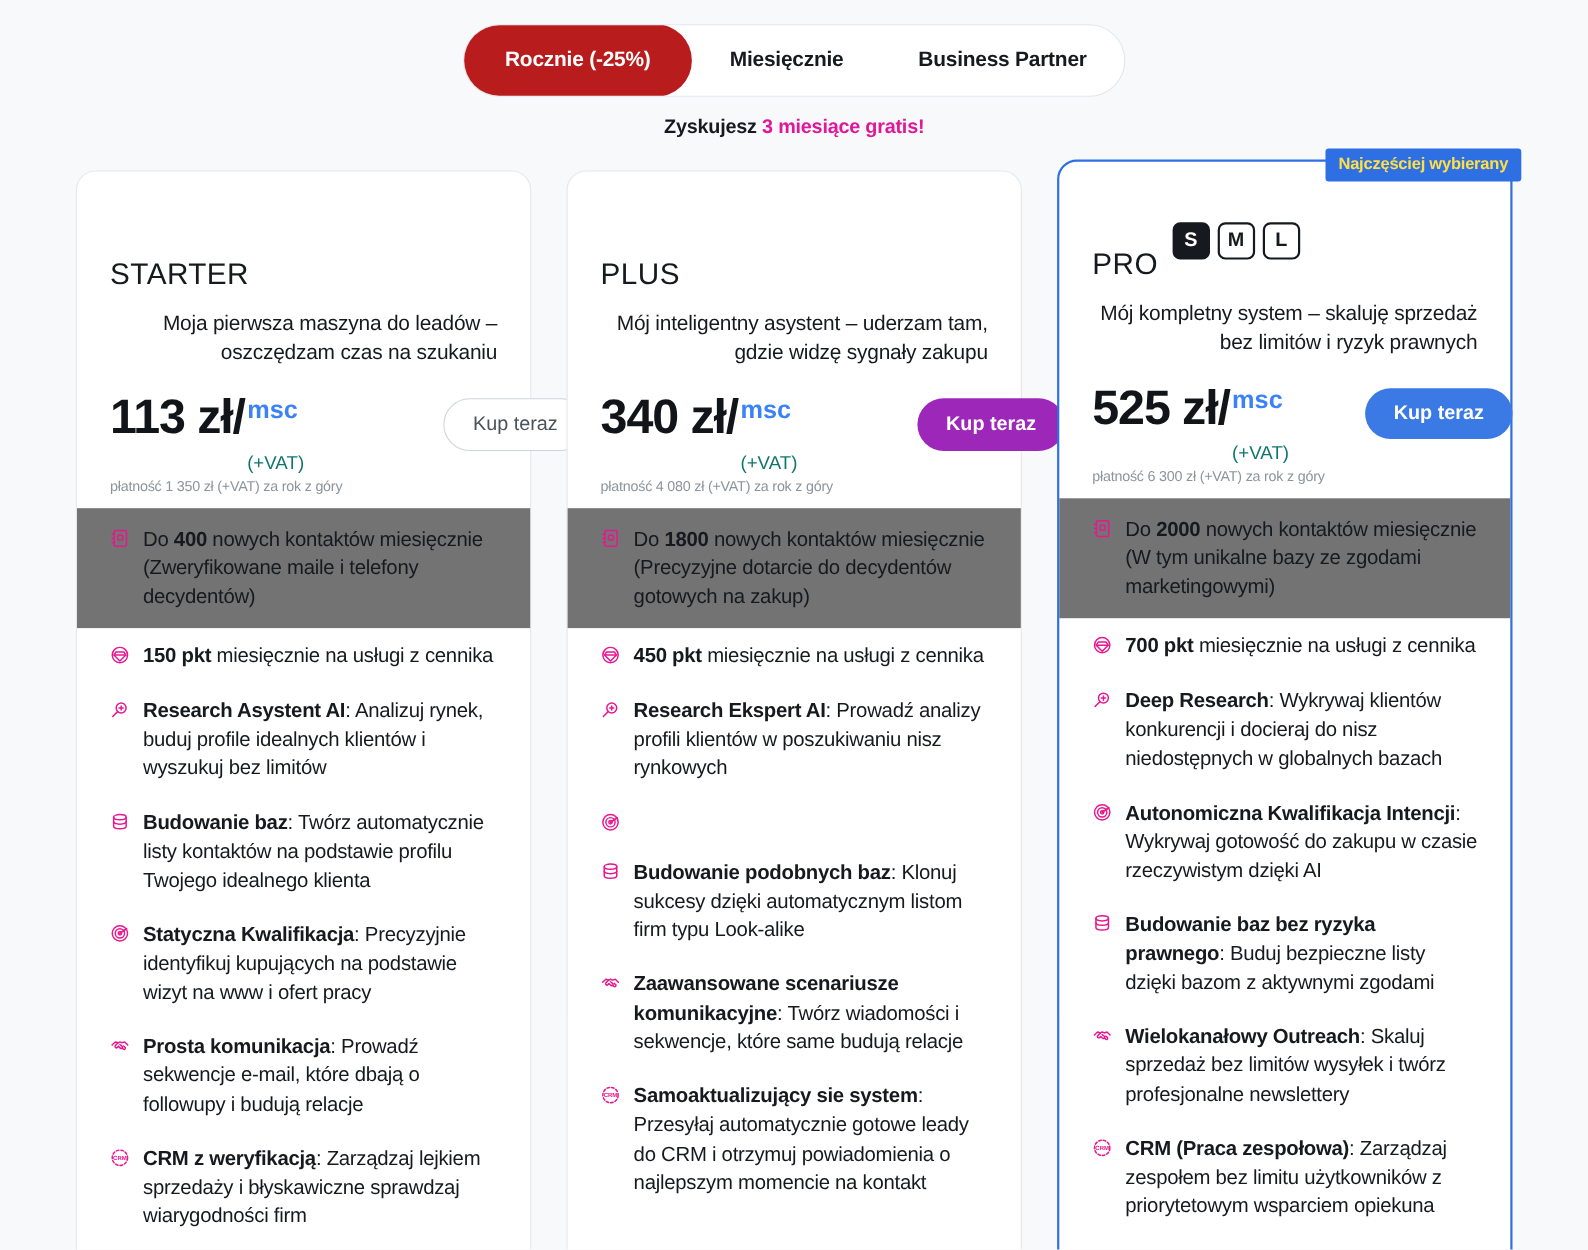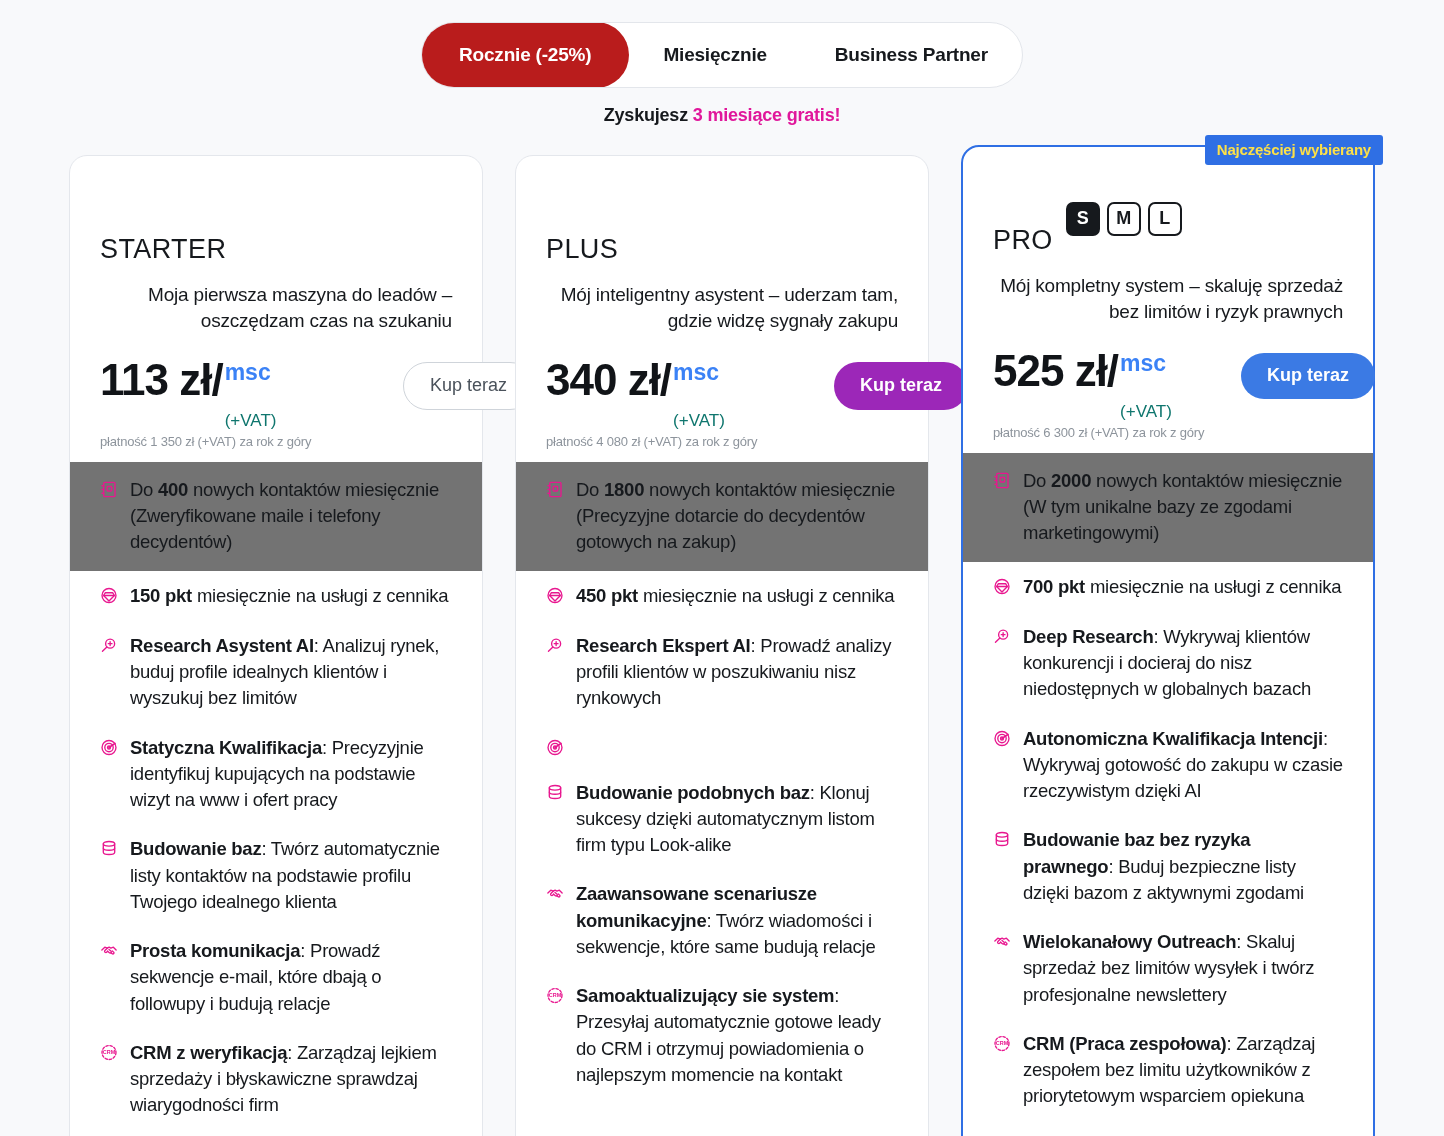--- a/index.html
+++ b/index.html
@@ -238,34 +238,34 @@
         <div class="feat">
         <span class="feat-ico"><svg width="18" height="19" viewBox="0 0 24 24" fill="none" stroke="#e8178f" stroke-width="1.8" stroke-linecap="round" stroke-linejoin="round">
               <circle cx="13.5" cy="9.5" r="6"></circle>
               <path d="M9.2 13.9 3.3 19.8"></path>
               <path d="M11 9.5h5M13.5 7v5"></path>
             </svg></span>
         <span class="feat-txt"><span></span><b>Research Asystent AI</b><span>: Analizuj rynek, buduj profile idealnych klientów i wyszukuj bez limitów</span></span>
       </div>
         <div class="feat">
         <span class="feat-ico"><svg width="18" height="19" viewBox="0 0 24 24" fill="none" stroke="#e8178f" stroke-width="1.8" stroke-linecap="round" stroke-linejoin="round">
+              <ellipse cx="12" cy="5.8" rx="7.6" ry="3.1"></ellipse>
+              <path d="M4.4 5.8v5.4c0 1.7 3.4 3.1 7.6 3.1s7.6-1.4 7.6-3.1V5.8"></path>
+              <path d="M4.4 11.5v5.4c0 1.7 3.4 3.1 7.6 3.1s7.6-1.4 7.6-3.1v-5.4"></path>
+            </svg></span>
+        <span class="feat-txt"><span></span><b>Budowanie baz</b><span>: Twórz automatycznie listy kontaktów na podstawie profilu Twojego idealnego klienta</span></span>
+      </div>
+        <div class="feat">
+        <span class="feat-ico"><svg width="18" height="19" viewBox="0 0 24 24" fill="none" stroke="#e8178f" stroke-width="1.8" stroke-linecap="round" stroke-linejoin="round">
               <circle cx="12" cy="12" r="9.3"></circle>
               <circle cx="12" cy="12" r="5.6"></circle>
               <circle cx="12" cy="12" r="2"></circle>
               <path d="M12 12 20 6.5" stroke-width="2.2"></path>
             </svg></span>
         <span class="feat-txt"><span></span><b>Statyczna Kwalifikacja</b><span>: Precyzyjnie identyfikuj kupujących na podstawie wizyt na www i ofert pracy</span></span>
-      </div>
-        <div class="feat">
-        <span class="feat-ico"><svg width="18" height="19" viewBox="0 0 24 24" fill="none" stroke="#e8178f" stroke-width="1.8" stroke-linecap="round" stroke-linejoin="round">
-              <ellipse cx="12" cy="5.8" rx="7.6" ry="3.1"></ellipse>
-              <path d="M4.4 5.8v5.4c0 1.7 3.4 3.1 7.6 3.1s7.6-1.4 7.6-3.1V5.8"></path>
-              <path d="M4.4 11.5v5.4c0 1.7 3.4 3.1 7.6 3.1s7.6-1.4 7.6-3.1v-5.4"></path>
-            </svg></span>
-        <span class="feat-txt"><span></span><b>Budowanie baz</b><span>: Twórz automatycznie listy kontaktów na podstawie profilu Twojego idealnego klienta</span></span>
       </div>
         <div class="feat">
         <span class="feat-ico"><svg width="18" height="19" viewBox="0 0 24 24" fill="none" stroke="#e8178f" stroke-width="1.8" stroke-linecap="round" stroke-linejoin="round">
               <path d="M2.5 11.3 6.4 7.6l3.4 1.1 2.3-1.1 2.4 1.1 3.3-1.1 3.7 3.7"></path>
               <path d="M9.8 8.7 6.6 12c-.7.7-.6 1.8.2 2.4.7.5 1.7.4 2.3-.3l1-1.1"></path>
               <path d="m10.1 13 2.4 2.1c.7.6 1.7.5 2.3-.2.5-.7.4-1.7-.3-2.2l-2.5-2"></path>
               <path d="m14.5 14.9 1.7 1.4c.7.5 1.6.4 2.1-.3.5-.6.4-1.6-.3-2.1l-1.6-1.3"></path>
             </svg></span>
         <span class="feat-txt"><span></span><b>Prosta komunikacja</b><span>: Prowadź sekwencje e-mail, które dbają o followupy i budują relacje</span></span>
       </div>

